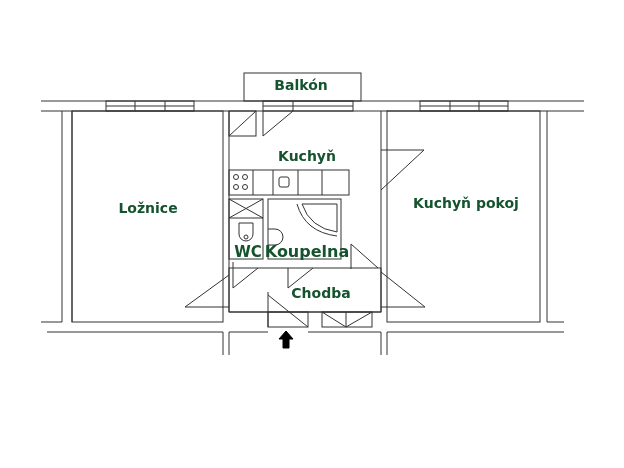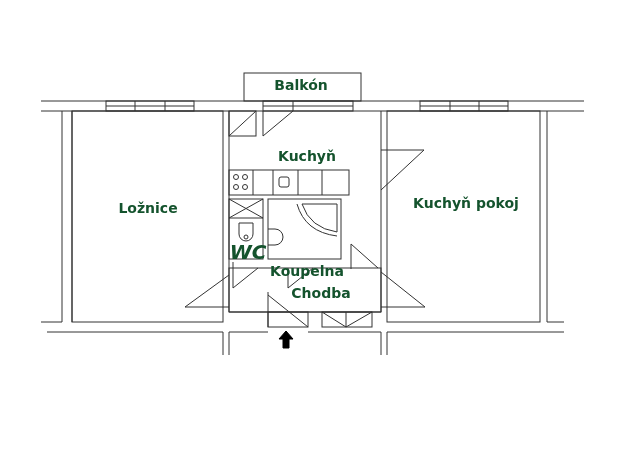--- a/index.html
+++ b/index.html
@@ -114,15 +114,15 @@
   <line x1="229" y1="332" x2="268" y2="332"></line>
   <line x1="308" y1="332" x2="381" y2="332"></line>
 
   <path d="M286 331 L293 339 L289 339 L289 348 L283 348 L283 339 L279 339 Z" fill="#000" stroke="#000"></path>
 </svg>
 
 <div class="lbl" style="left:301px;top:85px;font-size:14px;">Balkón</div>
 <div class="lbl" style="left:307px;top:156px;font-size:14px;">Kuchyň</div>
 <div class="lbl" style="left:148px;top:208px;font-size:14px;">Ložnice</div>
 <div class="lbl" style="left:466px;top:203px;font-size:14px;">Kuchyň pokoj</div>
-<div class="lbl" style="left:248px;top:252px;font-size:20px;font-style:italic;">WC</div>
-<div class="lbl" style="left:307px;top:251px;font-size:14px;margin-top:20px;">Koupelna</div>
+<div class="lbl" style="left:248px;top:252px;font-size:15px;">WC</div>
+<div class="lbl" style="left:307px;top:251px;font-size:16px;">Koupelna</div>
 <div class="lbl" style="left:321px;top:293px;font-size:14px;text-align:right;">Chodba</div>
 
 </body></html>

